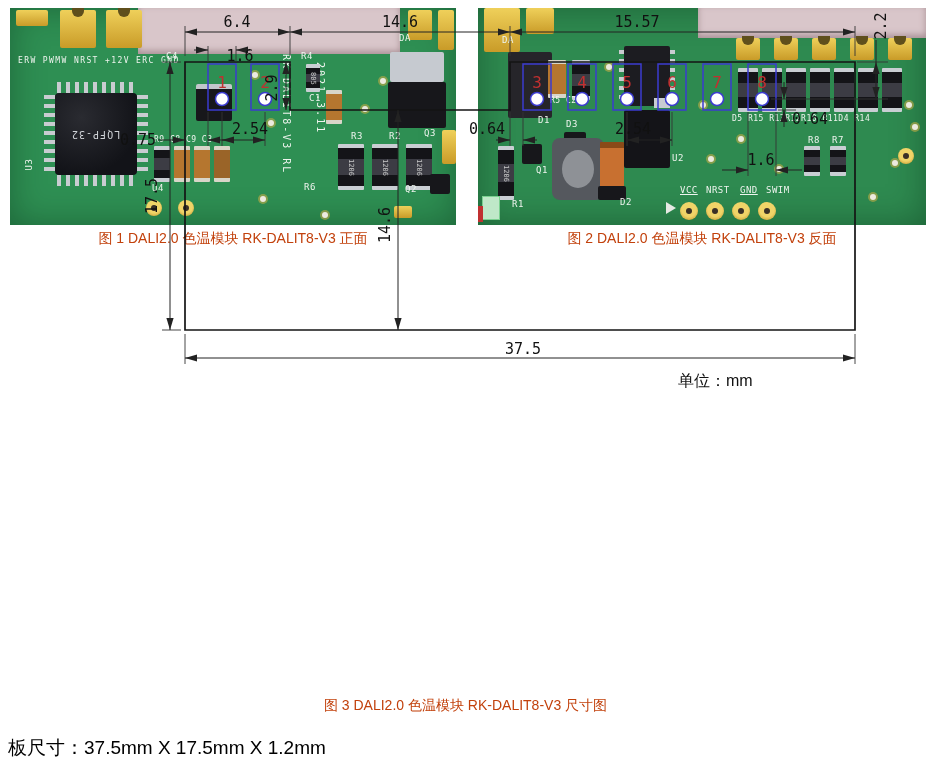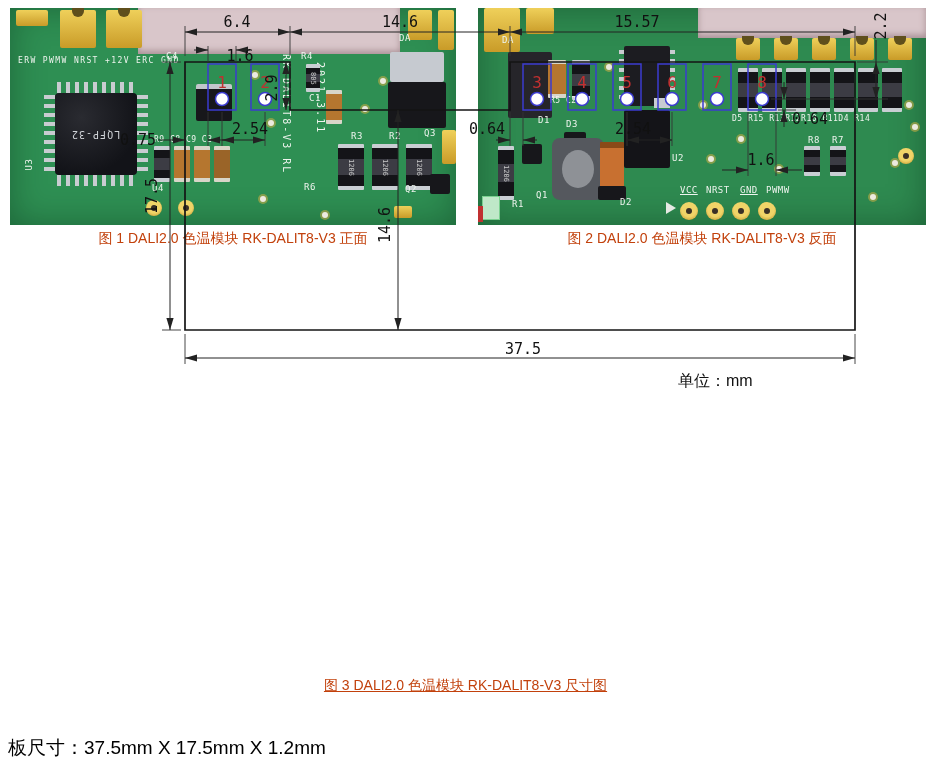--- a/index.html
+++ b/index.html
@@ -177,37 +177,37 @@
   <div class="res-v" style="left:380px;top:60px;width:20px;height:36px;"></div>
   <div class="res-v" style="left:404px;top:60px;width:20px;height:36px;"></div>
   <span class="silk" style="left:254px;top:106px;">D5 R15 R13R12R10 R11D4 R14</span>
 
   <span class="silk big" style="left:330px;top:128px;">R8</span>
   <span class="silk big" style="left:354px;top:128px;">R7</span>
   <div class="res-v" style="left:326px;top:138px;width:16px;height:22px;"></div>
   <div class="res-v" style="left:352px;top:138px;width:16px;height:22px;"></div>
 
   <div class="blk" style="left:44px;top:136px;width:20px;height:20px;"></div>
-  <span class="silk big" style="left:58px;top:158px;margin-top:25px;">Q1</span>
+  <span class="silk big" style="left:58px;top:158px;">Q1</span>
   <div class="res-v" style="left:20px;top:138px;width:16px;height:46px;">
     <span class="mk">1206</span>
   </div>
   <span class="silk big" style="left:34px;top:192px;">R1</span>
 
   <div style="position:absolute;left:74px;top:130px;width:52px;height:62px;background:#55585e;border-radius:8px;">
     <div style="position:absolute;left:10px;top:12px;width:32px;height:38px;border-radius:50%;background:#8e9196;"></div>
   </div>
   <div class="cap-v" style="left:122px;top:134px;width:24px;height:42px;background:#c87030;border-top:6px solid #8a4a18;border-bottom:none;"></div>
   <div class="blk" style="left:120px;top:178px;width:28px;height:14px;"></div>
   <span class="silk big" style="left:142px;top:190px;">D2</span>
 
   <span class="silk big" style="left:202px;top:178px;text-decoration:underline;">VCC</span>
   <span class="silk big" style="left:228px;top:178px;">NRST</span>
   <span class="silk big" style="left:262px;top:178px;text-decoration:underline;">GND</span>
-  <span class="silk big" style="left:288px;top:178px;">PWMW</span>
+  <span class="silk big" style="left:288px;top:178px;">SWIM</span>
   <div class="tri" style="left:188px;top:194px;"></div>
   <div class="pad-round" style="left:202px;top:194px;width:18px;height:18px;"></div>
   <div class="pad-round" style="left:228px;top:194px;width:18px;height:18px;"></div>
   <div class="pad-round" style="left:254px;top:194px;width:18px;height:18px;"></div>
   <div class="pad-round" style="left:280px;top:194px;width:18px;height:18px;"></div>
 
   <div style="position:absolute;left:4px;top:188px;width:16px;height:22px;background:#bfe8c8;border:1px solid #7bd090;"></div>
   <div style="position:absolute;left:0;top:198px;width:5px;height:16px;background:#c03030;"></div>
   <div class="pad-round" style="left:420px;top:140px;width:16px;height:16px;"></div>
 
@@ -322,14 +322,14 @@
   <text class="dtxt" x="505" y="134" text-anchor="end">0.64</text>
   <text class="dtxt" x="633" y="134" text-anchor="middle">2.54</text>
   <text class="dtxt" x="761" y="165" text-anchor="middle">1.6</text>
   <text class="dtxt" x="792" y="124">0.64</text>
   <text class="dtxt" transform="translate(157,196) rotate(-90)" text-anchor="middle">17.5</text>
   <text class="dtxt" transform="translate(390,225) rotate(-90)" text-anchor="middle">14.6</text>
   <text class="dtxt" x="523" y="354" text-anchor="middle">37.5</text>
   <text class="unit-txt" x="678" y="386">单位：mm</text>
 </svg>
 
-<div class="caption" style="left:0;top:677px;width:931px;text-decoration:underline;">图 3 DALI2.0 色温模块 RK-DALIT8-V3 尺寸图</div>
+<div class="caption" style="left:0;top:697px;width:931px;">图 3 DALI2.0 色温模块 RK-DALIT8-V3 尺寸图</div>
 <div id="footer-note" style="left:8px;top:735px;">板尺寸：37.5mm X 17.5mm X 1.2mm</div>
 
 </body></html>

